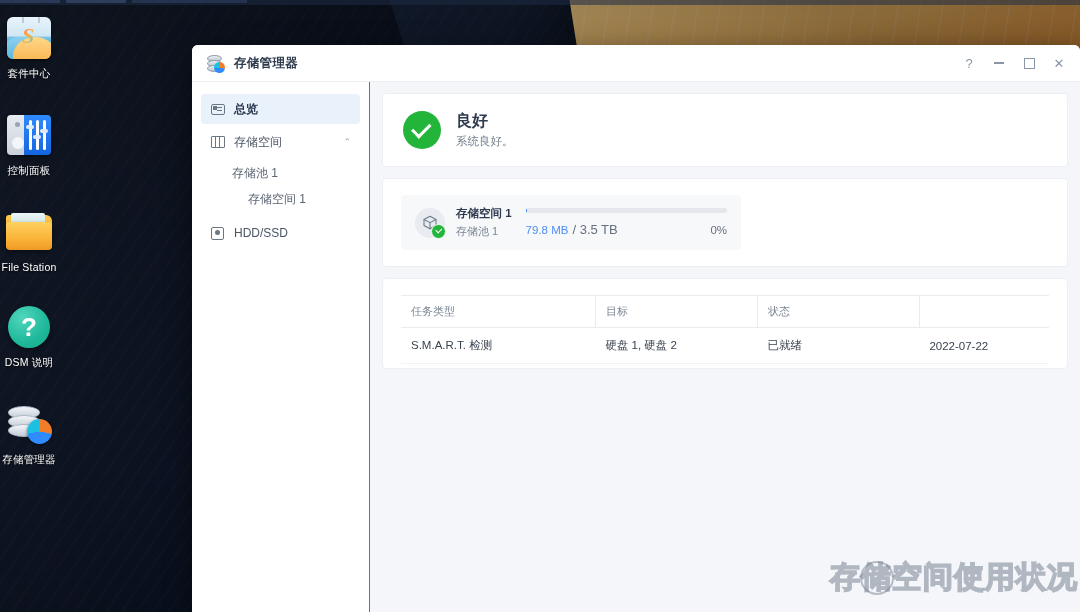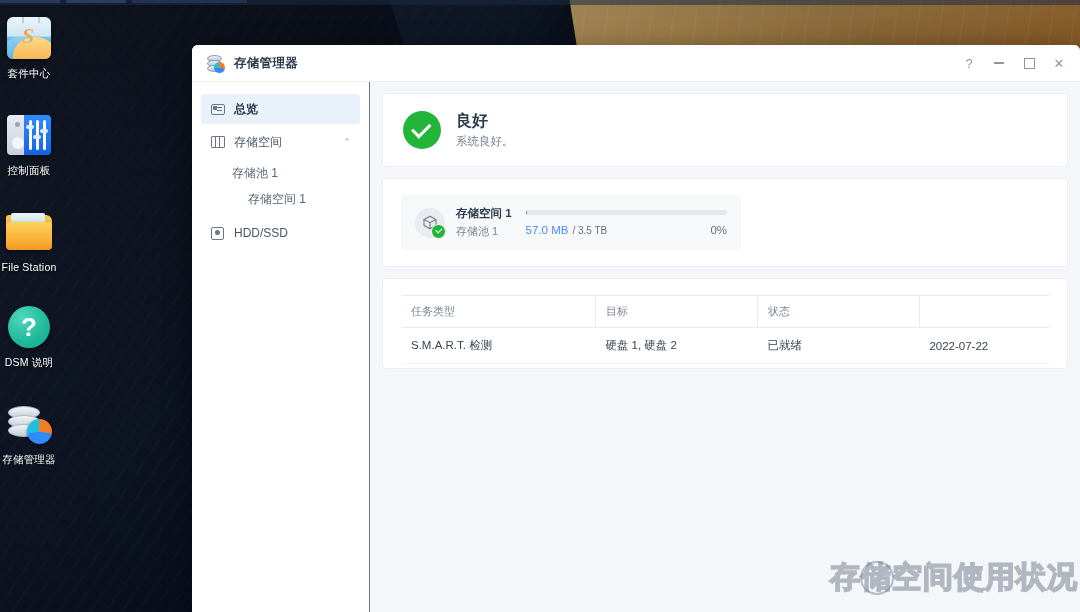--- a/index.html
+++ b/index.html
@@ -346,21 +346,21 @@
   .vol-meta { flex: 0 0 auto; margin-right: 14px; }
   .vol-name { font-size: 11.5px; font-weight: bold; color: #2e3a4d; }
   .vol-pool { font-size: 11px; color: #7b8693; margin-top: 3px; }
   .vol-right { flex: 1; }
   .vol-bar {
     height: 5px; border-radius: 3px; background: #e4e8ed; overflow: hidden; margin-bottom: 9px;
   }
   .vol-bar .fill { height: 100%; background: #4b8df8; border-radius: 3px; }
   .vol-nums { display: flex; align-items: baseline; }
   .vol-used { font-size: 11.5px; color: #4b8df8; }
-  .vol-total { font-size: 10px; color: #64707e; margin-left: 4px; }
+  .vol-total { font-size: 13px; color: #64707e; margin-left: 4px; }
   .vol-pct { margin-left: auto; font-size: 11.5px; color: #64707e; }
 
   
   .nas-box {
     background: #fbfcfd; border: 1px solid #eef1f5; border-radius: 4px;
     padding: 16px 0 18px 0;
   }
   .nas-name {
     text-align: center; font-size: 12px; font-weight: bold; color: #2e3a4d;
     margin-bottom: 12px; width: 216px;
@@ -594,21 +594,21 @@
             </div>
             <div class="vol-meta">
               <div class="vol-name">存储空间 1</div>
               <div class="vol-pool">存储池 1</div>
             </div>
             <div class="vol-right">
               <div class="vol-bar">
                 <div class="fill" id="vol-fill" style="width: 0.6%;"></div>
               </div>
               <div class="vol-nums">
-                <span class="vol-used">57.0 MB</span>
+                <span class="vol-used">79.8 MB</span>
                 <span class="vol-total">/ 3.5 TB</span>
                 <span class="vol-pct">0%</span>
               </div>
             </div>
           </div>
         </div>
 
 
         <div class="card" style="padding-bottom:4px;">
           <table class="tbl">

